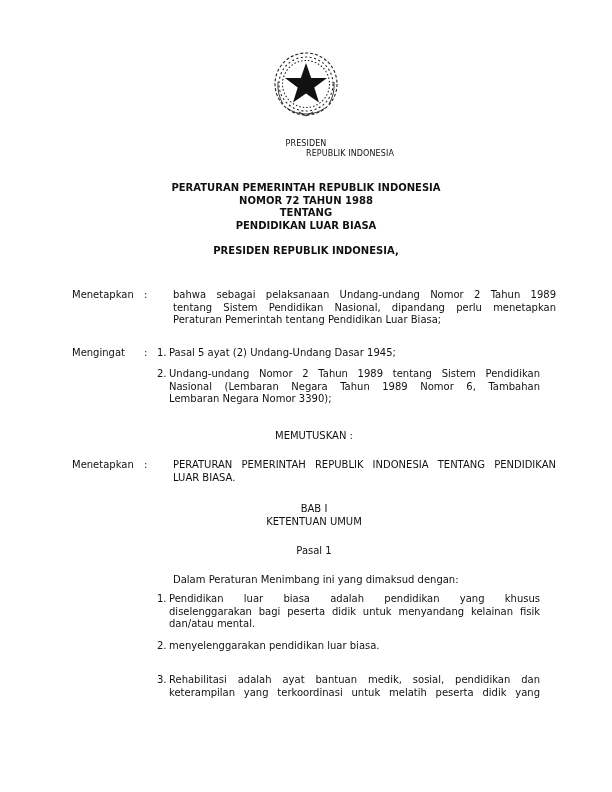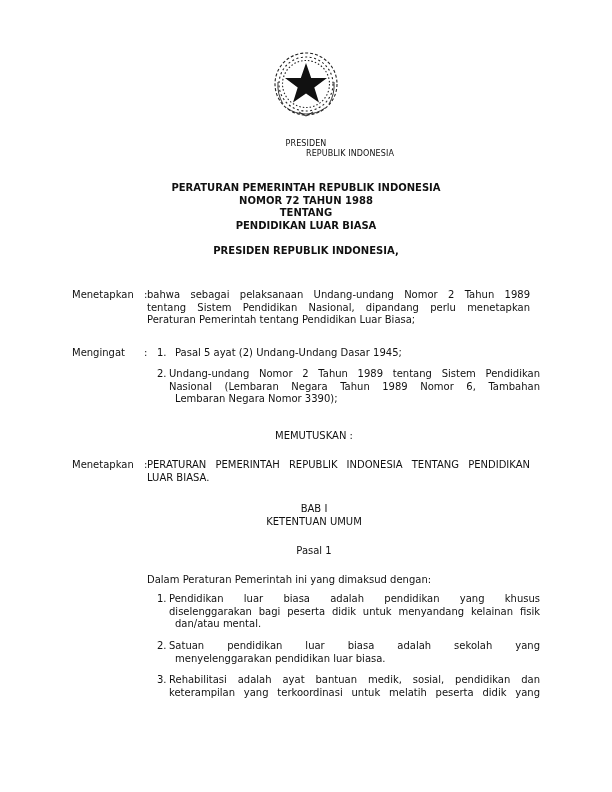--- a/index.html
+++ b/index.html
@@ -6,29 +6,29 @@
   body { width:612px; height:792px; position:relative; overflow:hidden;
          font-family:"DejaVu Sans", sans-serif; color:#111; }
   .page { position:absolute; left:0; top:0; width:612px; height:792px; }
   .emblem { position:absolute; left:269px; top:46px; width:74px; height:86px; }
   .center { position:absolute; left:0; width:612px; text-align:center; }
   .sm { font-size:8px; line-height:10px; letter-spacing:0.1px; }
   .hd { font-size:10px; line-height:12.5px; font-weight:bold; }
   .tx { font-size:10px; line-height:12.5px; }
   .label { position:absolute; left:72px; font-size:10px; line-height:12.5px; }
   .colon { position:absolute; left:144px; font-size:10px; line-height:12.5px; }
-  .body { position:absolute; left:147px; width:383px; font-size:10px; line-height:12.5px;
+  .body { position:absolute; left:173px; width:383px; font-size:10px; line-height:12.5px;
           text-align:justify; }
   .body .ln { display:block; text-align:justify; text-align-last:justify; }
   .body .ln.last { text-align-last:left; }
   .item { position:absolute; left:157px; width:383px; font-size:10px; line-height:12.5px; }
   .item .num { position:absolute; left:0; top:0; }
   .item .it { margin-left:12px; }
   .it .ln { display:block; text-align:justify; text-align-last:justify; }
-  .it .ln.last { text-align-last:left;margin-left:6px; }
+  .it .ln.last { text-align-last:left; }
 </style>
 </head>
 <body>
 
 <div class="page">
 
   <svg class="emblem" viewBox="0 0 74 86">
     <g fill="none" stroke="#222" stroke-width="1.1">
       <circle cx="37" cy="38" r="31" stroke-dasharray="3 2"></circle>
       <circle cx="37" cy="38" r="27" stroke-dasharray="2 2.5"></circle>
@@ -86,36 +86,35 @@
     <span class="ln">PERATURAN PEMERINTAH REPUBLIK INDONESIA TENTANG PENDIDIKAN</span>
     <span class="ln last">LUAR BIASA.</span>
   </div>
 
   <div class="center tx" style="top:503px; left:8px;">BAB I</div>
   <div class="center tx" style="top:515.5px; left:8px;">KETENTUAN UMUM</div>
 
   <div class="center tx" style="top:545px; left:8px;">Pasal 1</div>
 
   <div class="body" style="top:574px;">
-    <span class="ln last">Dalam Peraturan Pemerintah ini yang dimaksud dengan:</span>
+    <span class="ln last">Dalam Peraturan Menimbang ini yang dimaksud dengan:</span>
   </div>
 
   <div class="item" style="top:593px;">
     <span class="num">1.</span>
     <div class="it">
       <span class="ln">Pendidikan luar biasa adalah pendidikan yang khusus</span>
       <span class="ln">diselenggarakan bagi peserta didik untuk menyandang kelainan fisik</span>
       <span class="ln last">dan/atau mental.</span>
     </div>
   </div>
 
   <div class="item" style="top:640px;">
     <span class="num">2.</span>
     <div class="it">
-      <span class="ln">Satuan pendidikan luar biasa adalah sekolah yang</span>
       <span class="ln last">menyelenggarakan pendidikan luar biasa.</span>
     </div>
   </div>
 
   <div class="item" style="top:674px;">
     <span class="num">3.</span>
     <div class="it">
       <span class="ln">Rehabilitasi adalah ayat bantuan medik, sosial, pendidikan dan</span>
       <span class="ln">keterampilan yang terkoordinasi untuk melatih peserta didik yang</span>
     </div>

